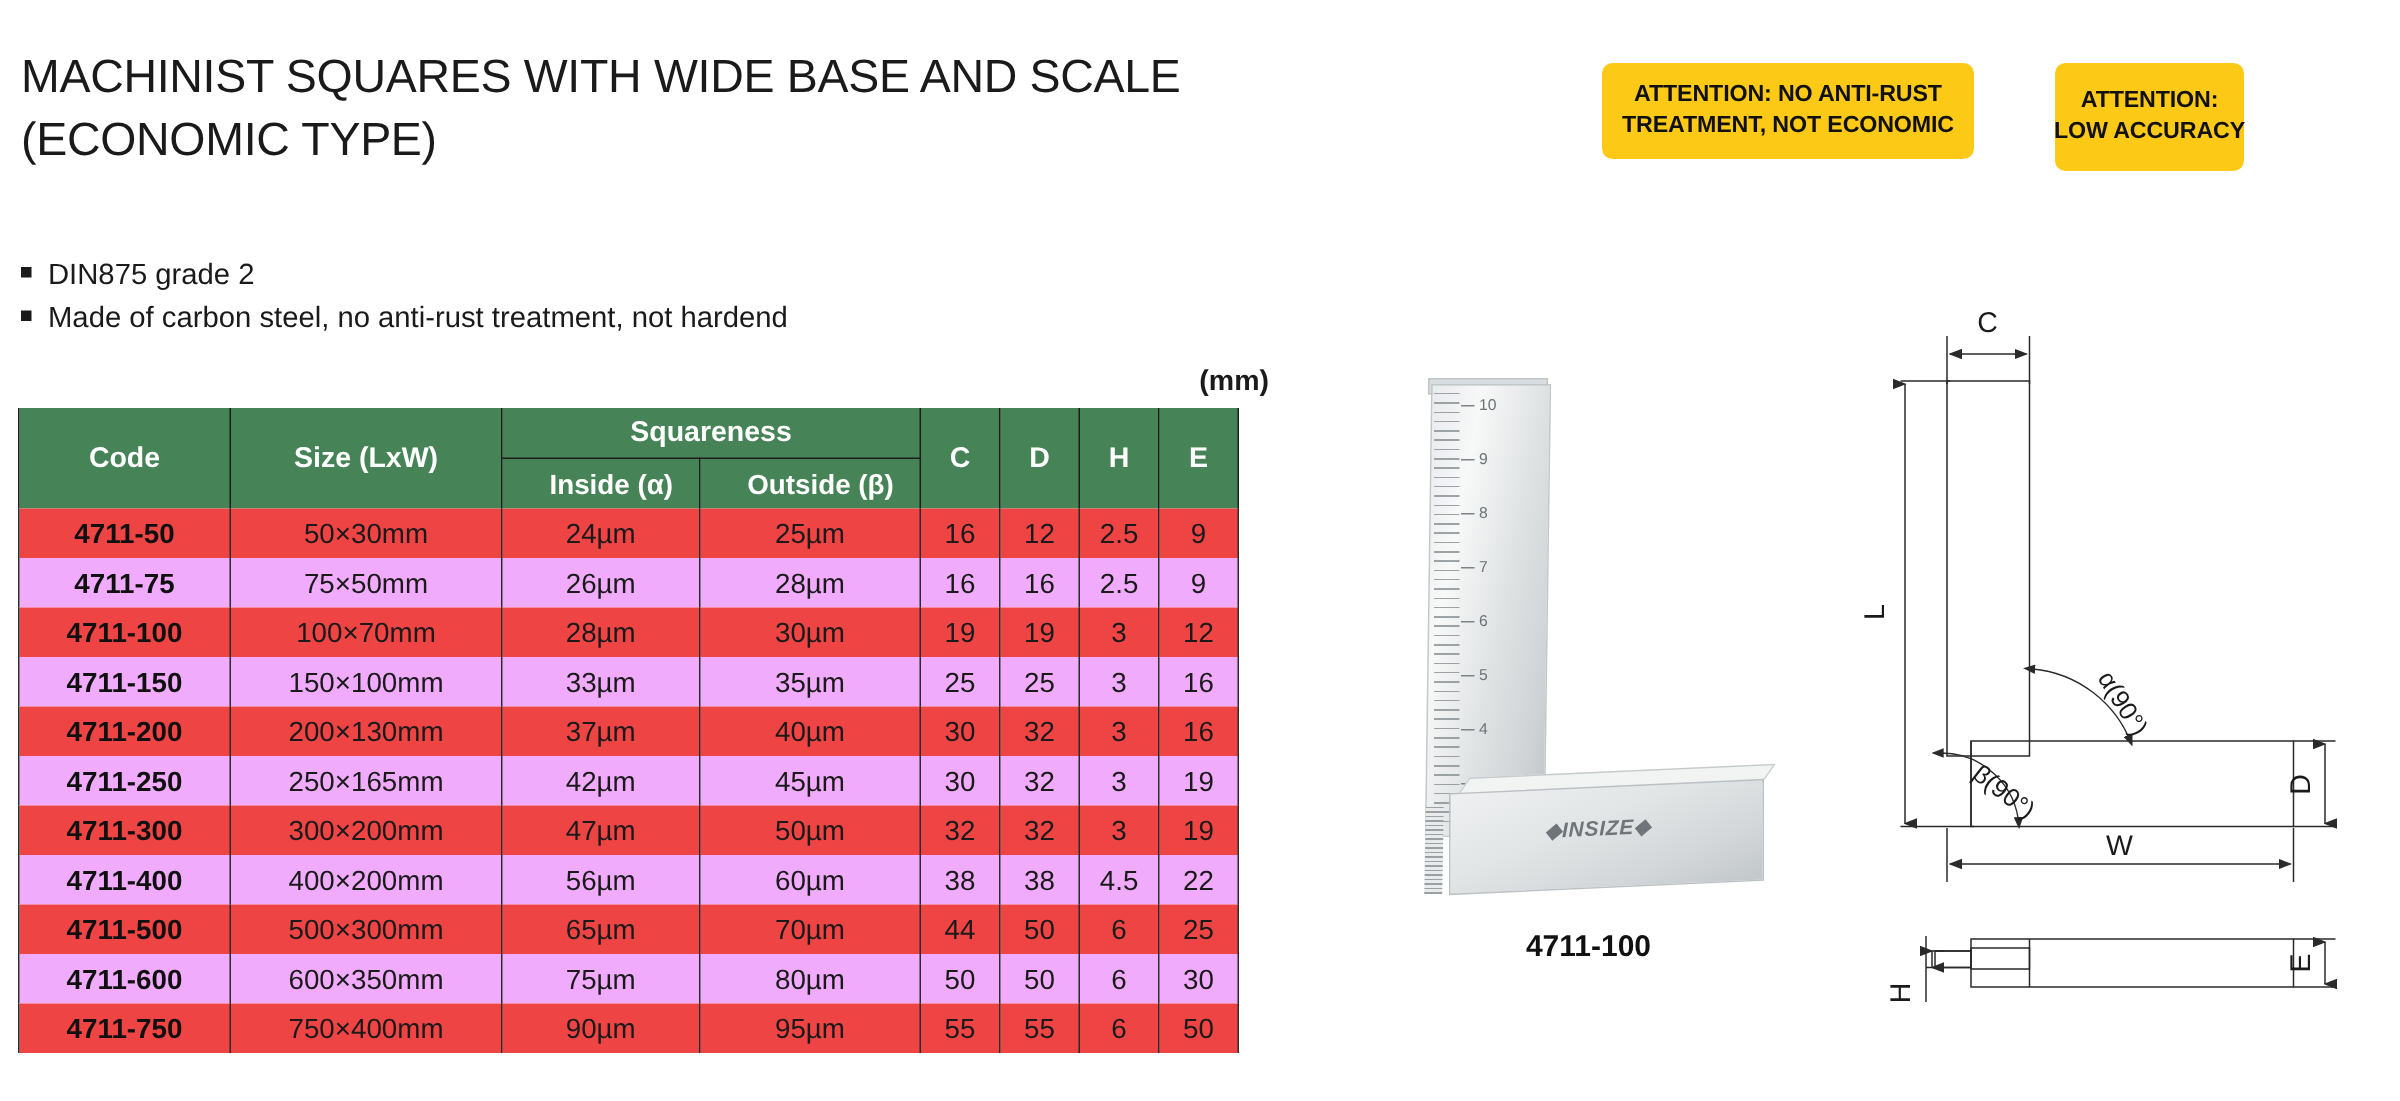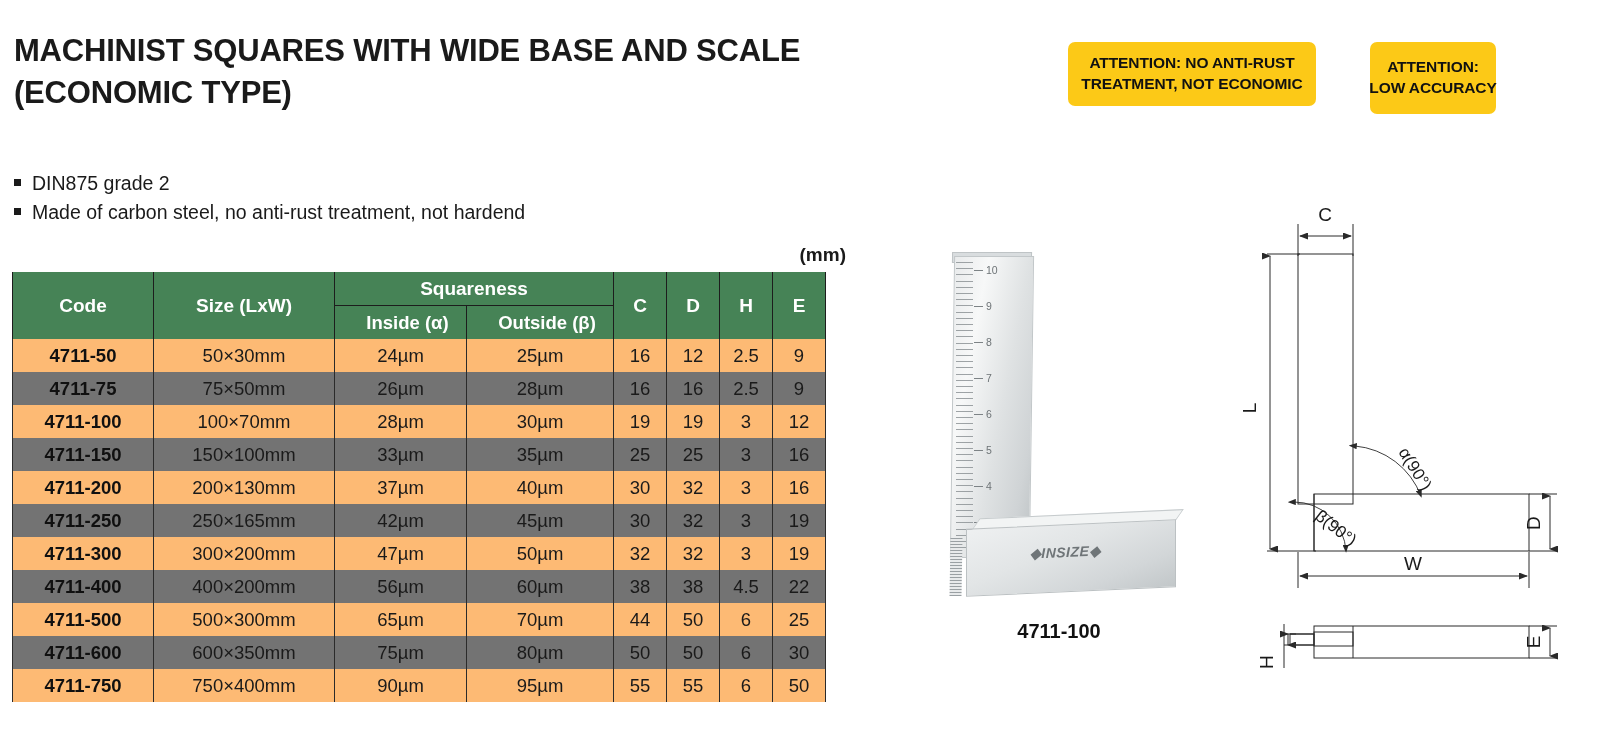--- a/index.html
+++ b/index.html
@@ -16,21 +16,21 @@
     overflow: hidden;
   }
 
   
   #page-title {
     position: absolute;
     left: 14px;
     top: 30px;
     width: 960px;
     font-size: 31px;
-    font-weight: bold;
+    font-weight: normal;
     line-height: 1.34;
     letter-spacing: -0.2px;
     color: #1a1a1a;
   }
   #page-title .t-line { display: block; white-space: nowrap; }
 
   
   .badge {
     position: absolute;
     background: #fcc917;
@@ -112,22 +112,22 @@
     font-size: 19px;
     border-left-color: #1d1d1d;
     border-right-color: #1d1d1d;
   }
   #spec-table thead tr.hrow1 th { height: 33px; }
   #spec-table thead tr.hrow2 th { height: 33px; font-size: 18.5px; padding-left: 14px; }
   #spec-table thead th.sub-parent {
     border-bottom: 1.5px solid #1d1d1d;
   }
   #spec-table tbody tr { height: 33px; }
-  #spec-table tbody tr.band-a td { background: #fdba74; }
-  #spec-table tbody tr.band-b td { background: #737373; margin-top: 45px; }
+  #spec-table tbody tr.band-a td { background: #ef4444; }
+  #spec-table tbody tr.band-b td { background: #f0abfc; margin-top: 45px; }
   #spec-table tbody td.col-code {
     font-weight: bold;
     color: #101010;
   }
   #spec-table tbody td { color: #1a1a1a; }
 
   
   col.c-code    { width: 141px; }
   col.c-size    { width: 181px; }
   col.c-inside  { width: 132px; }

